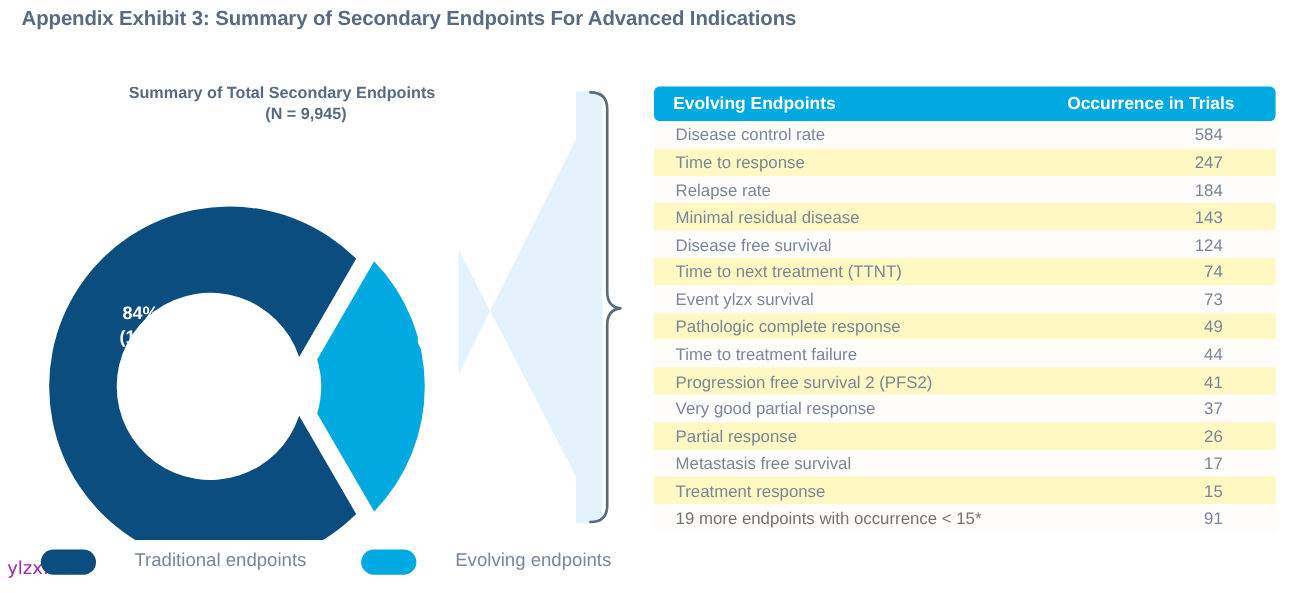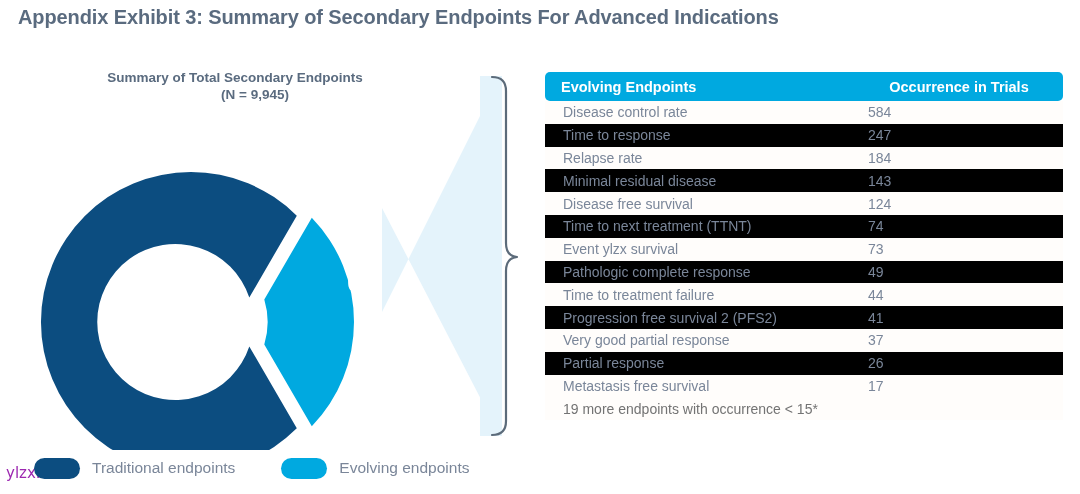--- a/index.html
+++ b/index.html
@@ -15,21 +15,21 @@
     font-family: "Liberation Sans", sans-serif;
     -webkit-font-smoothing: antialiased;
   }
 
   
   #page-title {
     position: absolute;
     left: 18px;
     top: 6px;
     width: 1040px;
-    font-size: 20px;
+    font-size: 17px;
     font-weight: bold;
     color: #5a6b7f;
     letter-spacing: -0.1px;
     white-space: nowrap;
   }
 
   
   #donut-panel {
     position: absolute;
     left: 0;
@@ -74,20 +74,21 @@
     left: 34px;
     top: 454px;
     height: 28px;
     display: flex;
     align-items: center;
   }
   .legend-item {
     display: flex;
     align-items: center;
     margin-right: 46px;
+    gap: 20px;
   }
   .legend-swatch {
     width: 46px;
     height: 21px;
     border-radius: 11px;
     margin-right: 12px;
     flex: 0 0 auto;
   }
   .legend-text {
     font-size: 15.5px;
@@ -137,31 +138,31 @@
     margin-top: 0;
   }
   .trow {
     display: flex;
     align-items: center;
     height: 22.8px;
     font-size: 14px;
     color: #7a8699;
     background: #fffdfb;
   }
-  .trow.alt { background: #000000; }
+  .trow.alt { background: #fef9c3; }
   .trow .cell-name {
     flex: 1 1 auto;
     padding-left: 18px;
     box-sizing: border-box;
     white-space: nowrap;
   }
   .trow .cell-count {
     width: 195px;
     flex: 0 0 auto;
-    text-align: left;
+    text-align: right;
     padding-right: 44px;
     box-sizing: border-box;
   }
   .trow.highlight .cell-name { color: #737373; }
 
   
   #connector {
     position: absolute;
     left: 360px;
     top: 60px;
@@ -196,20 +197,24 @@
              A 78 78 0 1 1 249.3 237.5
              Z" fill="#0c4d80"></path>
 
     <path d="M 311.8 157.7
              A 150 150 0 0 1 311.8 366.3
              L 264.3 284.5
              A 78 78 0 0 0 264.3 239.5
              Z" fill="#00a9e0"></path>
   </svg>
 
+  <div class="slice-label" id="label-traditional">
+    <div>84%</div>
+    <div>(170)</div>
+  </div>
 
   <div class="slice-label" id="label-evolving">
     <div>16%</div>
     <div>(33)</div>
   </div>
 </div>
 
 <div id="watermark">ylzx.net</div>
 
 <div id="legend">
@@ -274,17 +279,22 @@
         <span class="cell-count">37</span>
       </div>
       <div class="trow alt">
         <span class="cell-name">Partial response</span>
         <span class="cell-count">26</span>
       </div>
       <div class="trow">
         <span class="cell-name">Metastasis free survival</span>
         <span class="cell-count">17</span>
       </div>
+      <div class="trow alt">
+        <span class="cell-name">Treatment response</span>
+        <span class="cell-count">15</span>
+      </div>
       <div class="trow highlight">
         <span class="cell-name">19 more endpoints with occurrence &lt; 15*</span>
+        <span class="cell-count">91</span>
       </div>
     </div>
 </div>
 
 </body></html>

